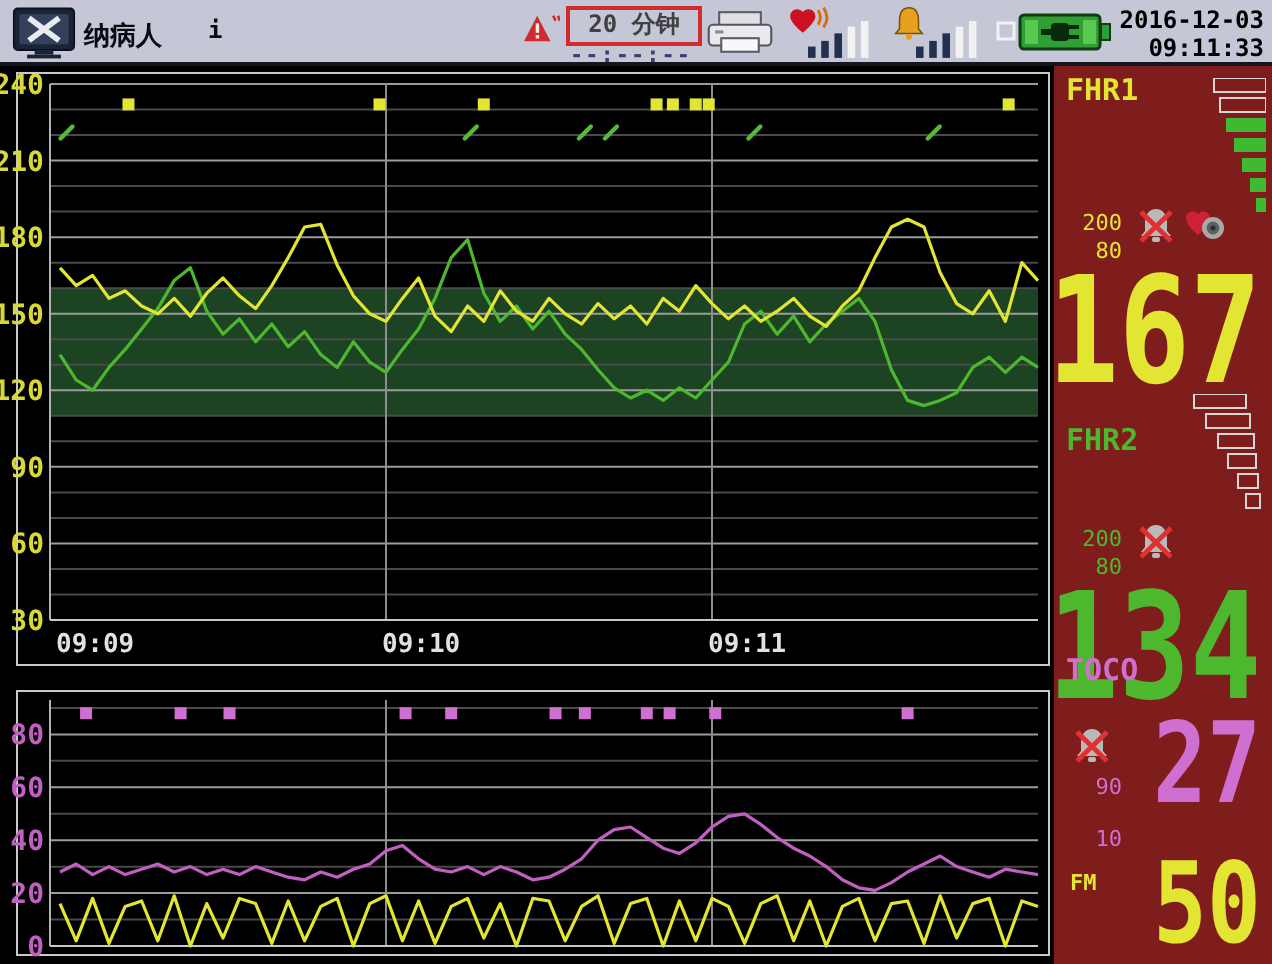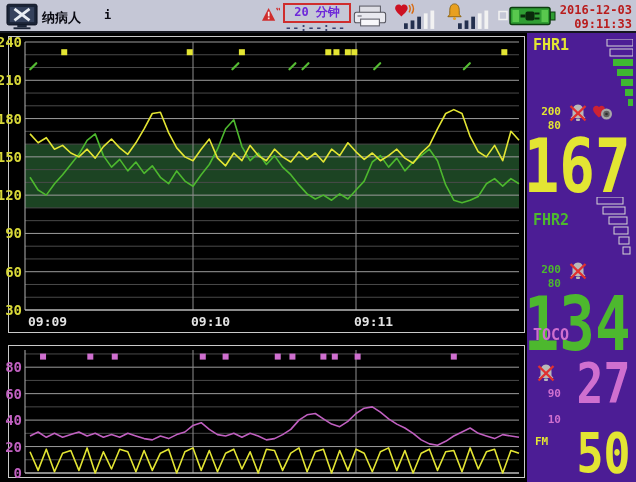--- a/index.html
+++ b/index.html
@@ -6,28 +6,28 @@
   .screen{position:relative;width:636px;height:482px;background:#000;overflow:hidden;
           font-family:"DejaVu Sans Mono","Liberation Mono",monospace;}
   
   .topbar{position:absolute;left:0;top:0;width:636px;height:33px;background:#c5c7d6;
           border-bottom:2px solid #14161f;box-sizing:border-box;}
   .tb-item{position:absolute;}
   .tb-text{color:#0a0a12;font-size:13px;font-weight:bold;}
   .patient-label{left:42px;top:9px;}
   .patient-suffix{left:104px;top:8px;font-size:12px;}
   .timer-box{left:283px;top:3px;width:64px;height:16px;border:2px solid #cf2d2d;
-             text-align:center;line-height:15px;font-size:12px;font-weight:bold;color:#6d28d9;}
+             text-align:center;line-height:15px;font-size:12px;font-weight:bold;color:#404040;}
   .timer-sub{left:285px;top:21px;font-size:11px;font-weight:bold;color:#39406e;letter-spacing:1px;}
-  .datetime{right:4px;top:3px;text-align:right;color:#b91c1c;font-size:12px;font-weight:bold;line-height:14px;}
+  .datetime{right:4px;top:3px;text-align:right;color:#000000;font-size:12px;font-weight:bold;line-height:14px;}
   
-  .panel{position:absolute;left:527px;top:33px;width:109px;height:449px;background:#4c1d95;}
+  .panel{position:absolute;left:527px;top:33px;width:109px;height:449px;background:#7f1d1d;}
   .p-abs{position:absolute;}
   .p-label{font-size:15px;font-weight:bold;}
-  .lim{font-size:11px;font-weight:bold;line-height:13px;text-align:right;width:26px;}
+  .lim{font-size:11px;font-weight:normal;line-height:13px;text-align:right;width:26px;}
   .big{font-weight:bold;line-height:1;transform:scaleX(.8);transform-origin:100% 50%;white-space:nowrap;}
   .c-y{color:#e3e533;} .c-g{color:#4db82e;} .c-m{color:#cf6fcf;}
   .num-fhr{font-size:74px;} .num-sm{font-size:56px;}
   
   .chartsvg{position:absolute;left:0;}
   .hidden-defs{position:absolute;width:0;height:0;overflow:hidden;}
 </style>
 </head>
 <body>
 

